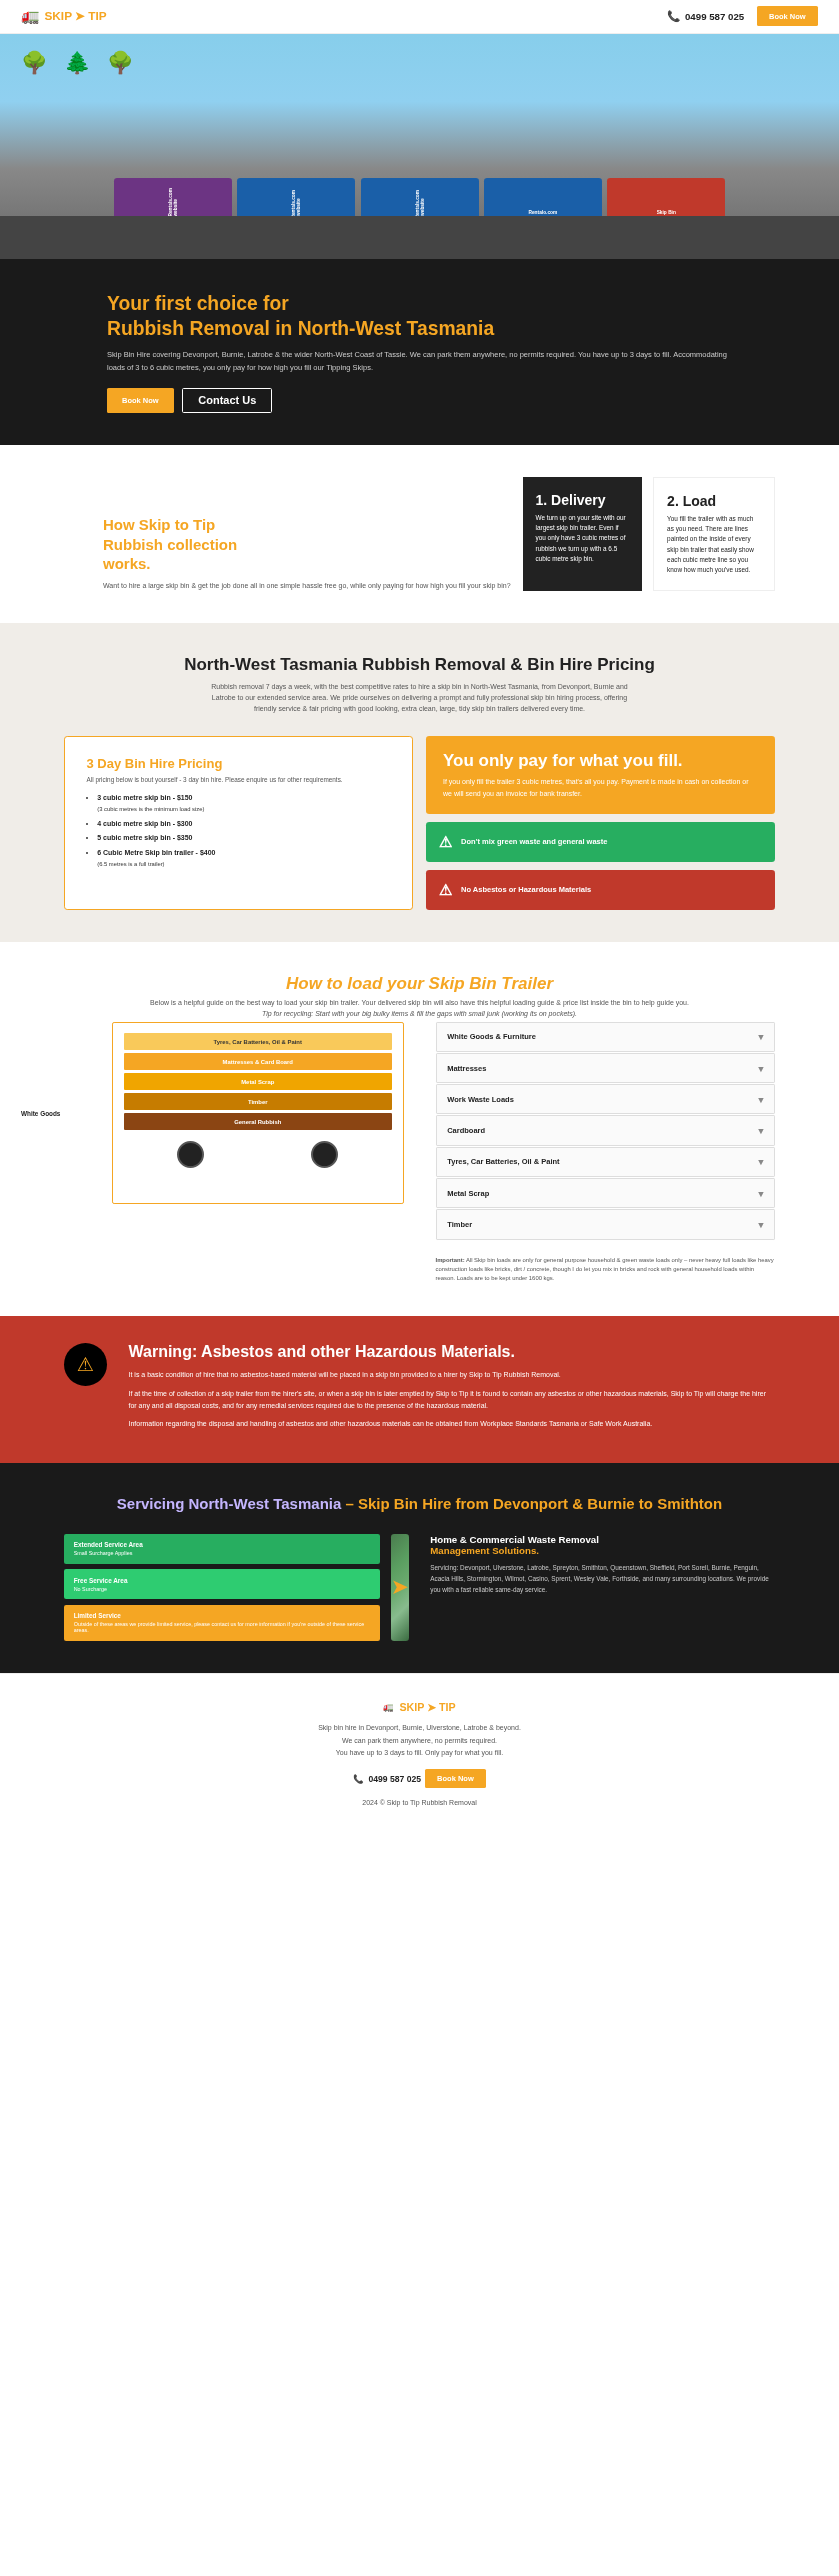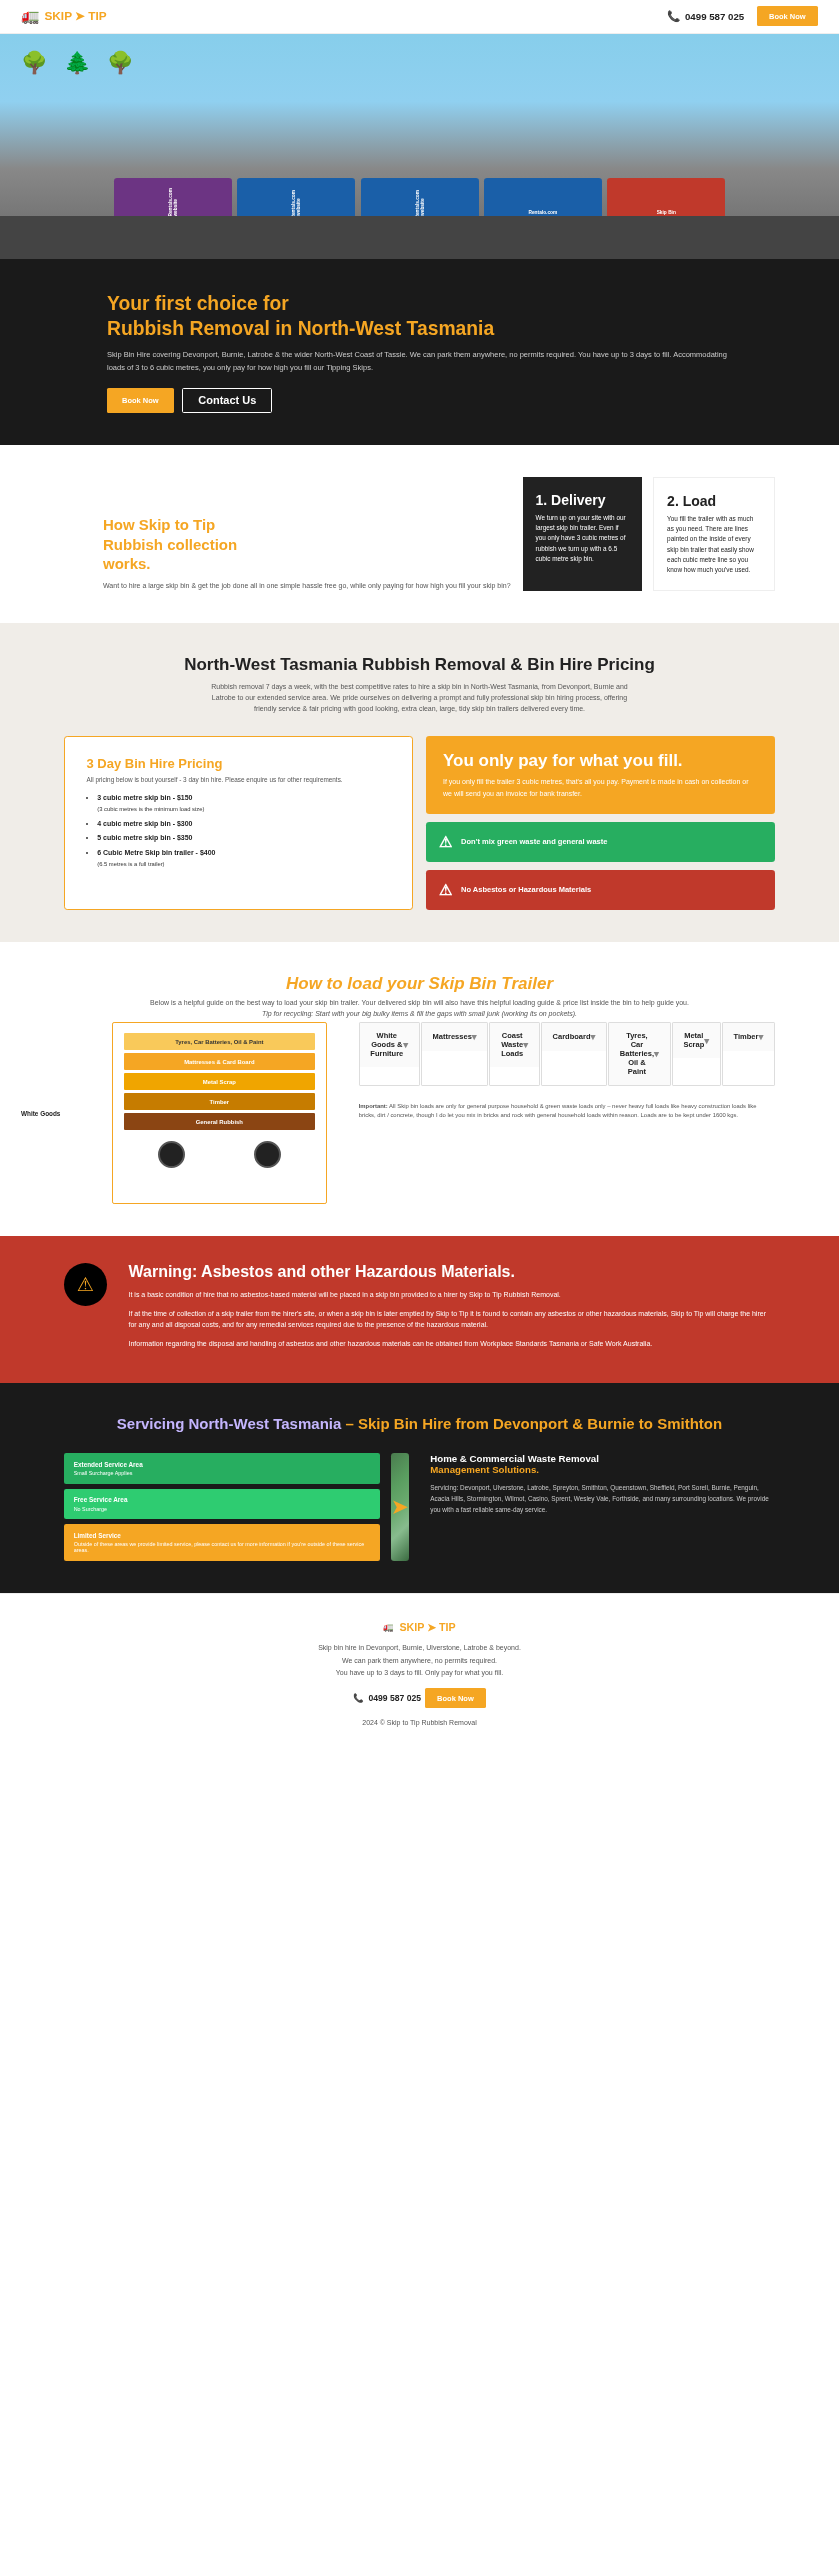--- a/index.html
+++ b/index.html
@@ -199,21 +199,21 @@
       font-weight: 700;
       padding: 5.4px 7.5px;
       text-align: center;
       border-radius: 1.1px;
     }
     .skip-row.light { background: #f9c95a; color: #333; }
     .skip-row.medium { background: #f0a500; }
     .skip-row.dark { background: #c67c00; }
     .skip-wheels { display: flex; justify-content: space-around; margin-top: 10.7px; }
     .wheel { width: 27px; height: 27px; background: #222; border-radius: 50%; border: 2.1px solid #555; }
-    .accordion-list { display: flex; flex-direction: row; gap: 1.1px; text-align: center; }
+    .accordion-list { display: flex; flex-direction: column; gap: 1.1px; }
     .accordion-item {
       border: 0.5px solid #ddd;
       border-radius: 1.1px;
     }
     .accordion-header {
       display: flex;
       justify-content: space-between;
       align-items: center;
       padding: 8.6px 10.7px;
       font-size: 7.5px;
@@ -452,21 +452,21 @@
           </div>
         </div>
         <div class="accordion-item">
           <div class="accordion-header">
             <span>Mattresses</span>
             <span class="accordion-chevron">▾</span>
           </div>
         </div>
         <div class="accordion-item">
           <div class="accordion-header">
-            <span>Coast Waste Loads</span>
+            <span>Work Waste Loads</span>
             <span class="accordion-chevron">▾</span>
           </div>
         </div>
         <div class="accordion-item">
           <div class="accordion-header">
             <span>Cardboard</span>
             <span class="accordion-chevron">▾</span>
           </div>
         </div>
         <div class="accordion-item">

